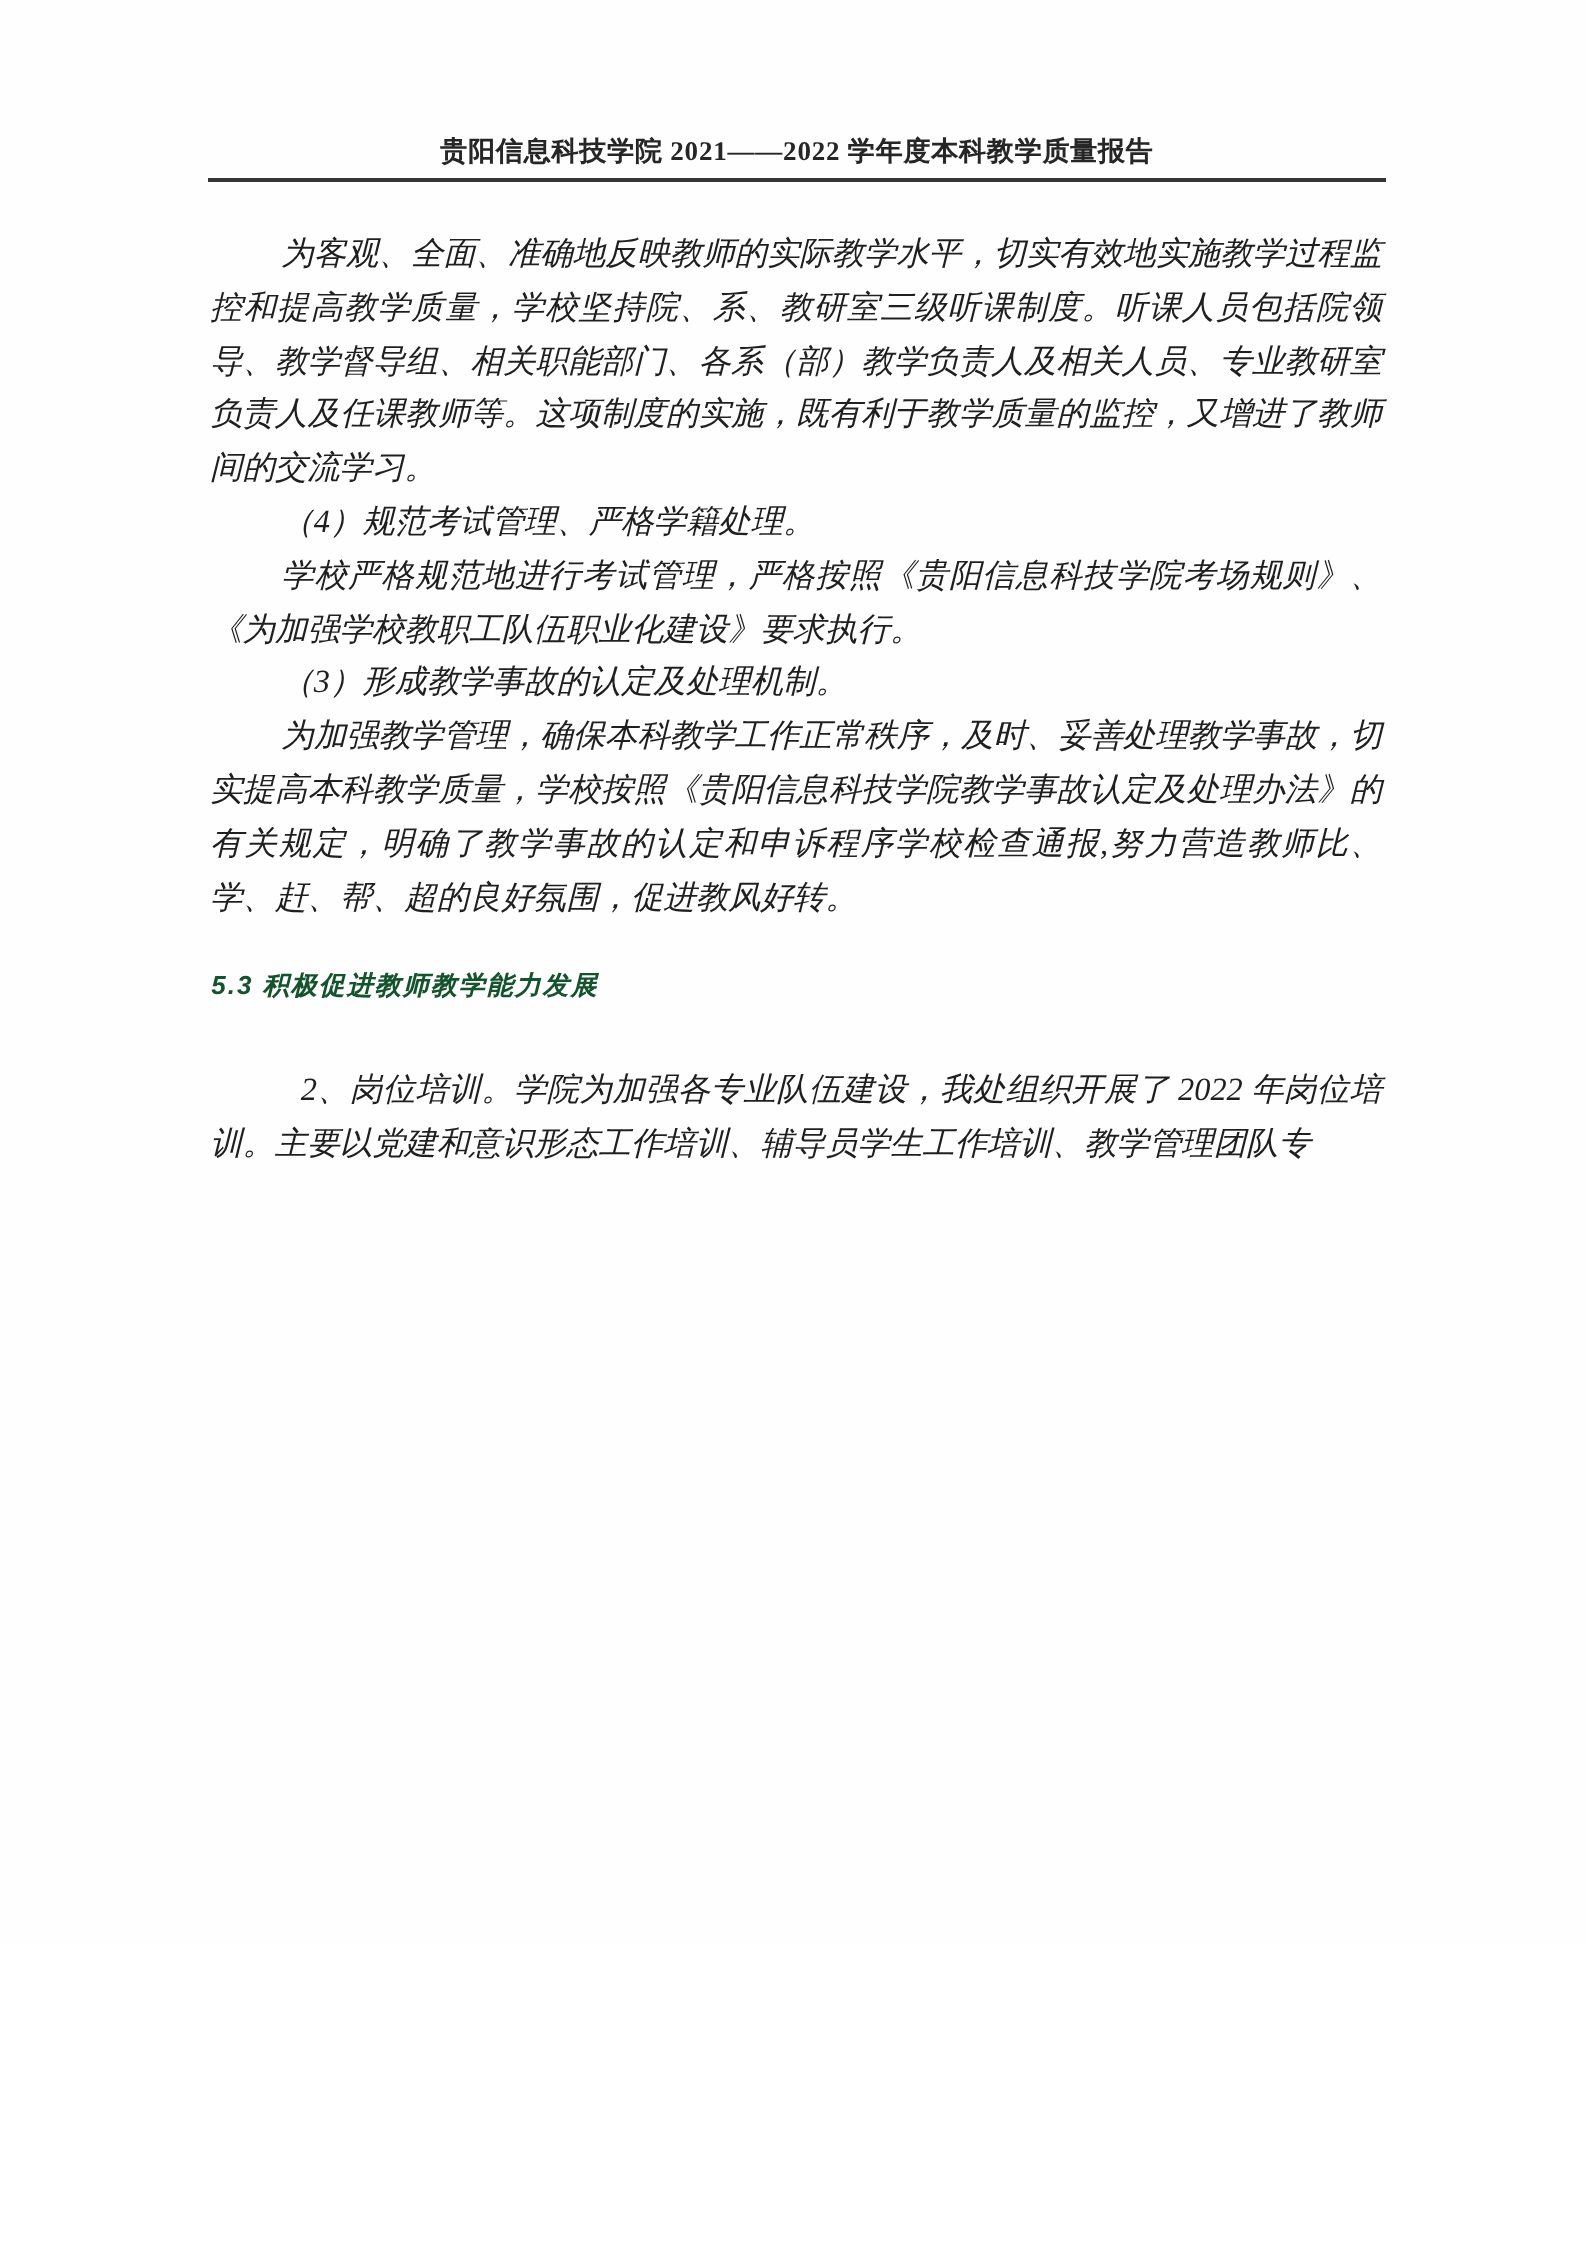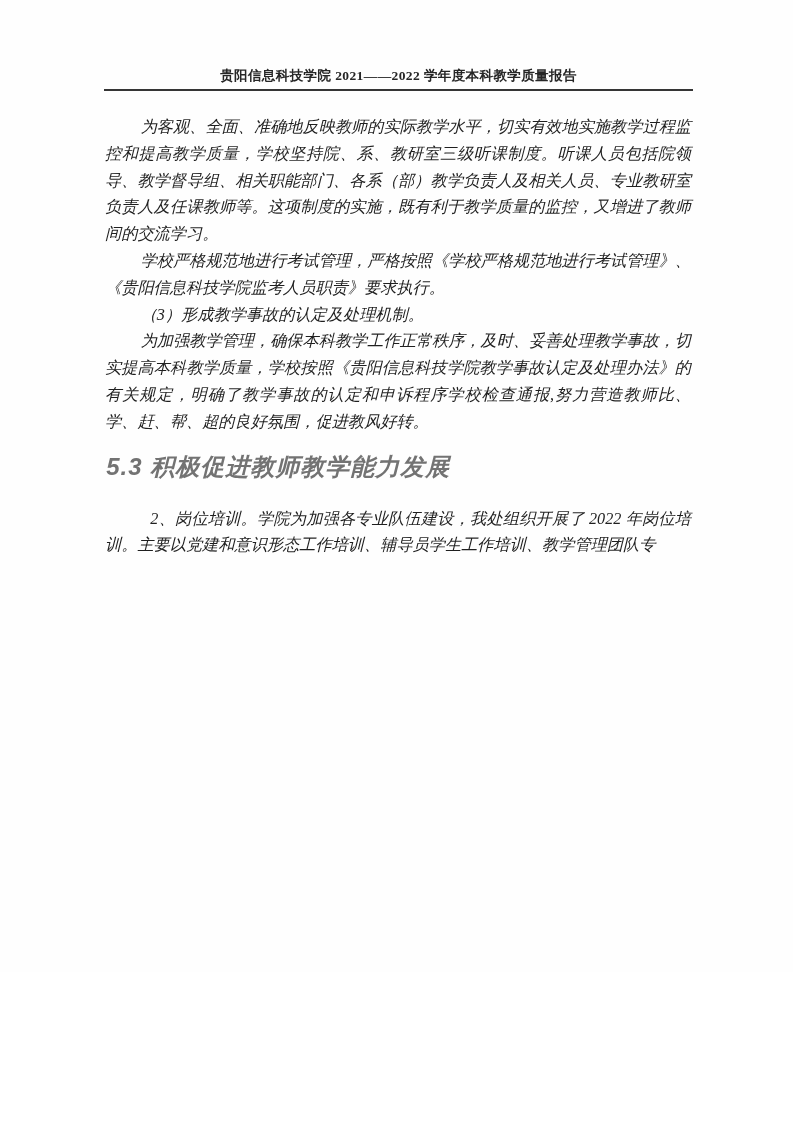--- a/index.html
+++ b/index.html
@@ -49,23 +49,23 @@
   }
   .doc-body p {
     margin: 0;
     text-indent: 2.2em;
   }
   .doc-body p.num-item-1 { text-indent: 3.3em; }
   .doc-body p.num-item-2 { text-indent: 2.8em; }
   .section-heading {
     font-family: "Liberation Sans", "DejaVu Sans", sans-serif;
     font-weight: bold;
-    font-size: 24px;
+    font-size: 13px;
     letter-spacing: 1px;
-    color: #737373;
+    color: #14532d;
     margin: 0;
     padding: 0;
     text-indent: 0.05em;
     margin-top: 17px;
     margin-bottom: 25px;
     line-height: 28px;
   }
   .page-footer {
     position: absolute;
     top: 1021px;
@@ -84,22 +84,23 @@
 <div class="page">
 
   <div class="running-header">贵阳信息科技学院 2021——2022 学年度本科教学质量报告</div>
 
   <div class="header-rule"></div>
 
   <div class="doc-body">
 
     <p>为客观、全面、准确地反映教师的实际教学水平，切实有效地实施教学过程监控和提高教学质量，学校坚持院、系、教研室三级听课制度。听课人员包括院领导、教学督导组、相关职能部门、各系（部）教学负责人及相关人员、专业教研室负责人及任课教师等。这项制度的实施，既有利于教学质量的监控，又增进了教师间的交流学习。</p>
 
+    <p>（4）规范考试管理、严格学籍处理。</p>
 
-    <p>学校严格规范地进行考试管理，严格按照《学校严格规范地进行考试管理》、《贵阳信息科技学院监考人员职责》要求执行。</p>
+    <p>学校严格规范地进行考试管理，严格按照《贵阳信息科技学院考场规则》、《为加强学校教职工队伍职业化建设》要求执行。</p>
 
 
     <p>（3）形成教学事故的认定及处理机制。</p>
 
     <p>为加强教学管理，确保本科教学工作正常秩序，及时、妥善处理教学事故，切实提高本科教学质量，学校按照《贵阳信息科技学院教学事故认定及处理办法》的有关规定，明确了教学事故的认定和申诉程序学校检查通报,努力营造教师比、学、赶、帮、超的良好氛围，促进教风好转。</p>
 
     <h2 class="section-heading">5.3 积极促进教师教学能力发展</h2>
 
 
 

